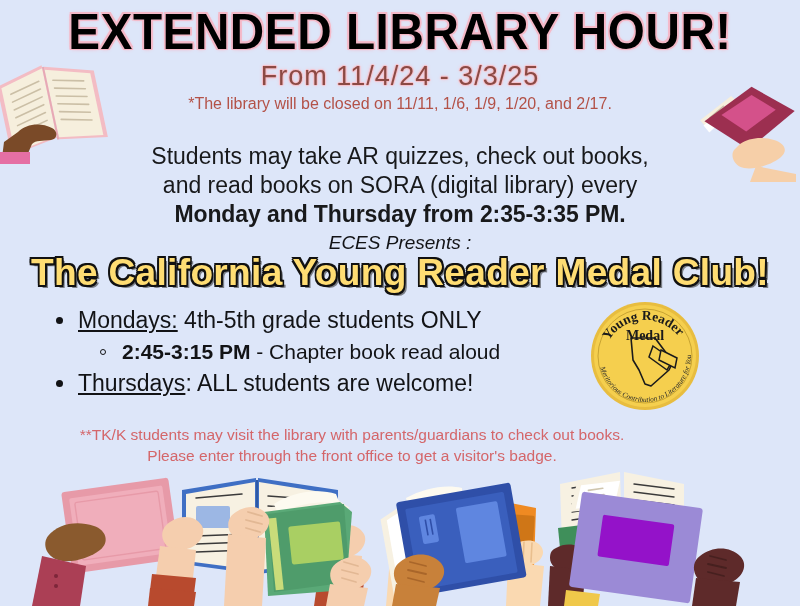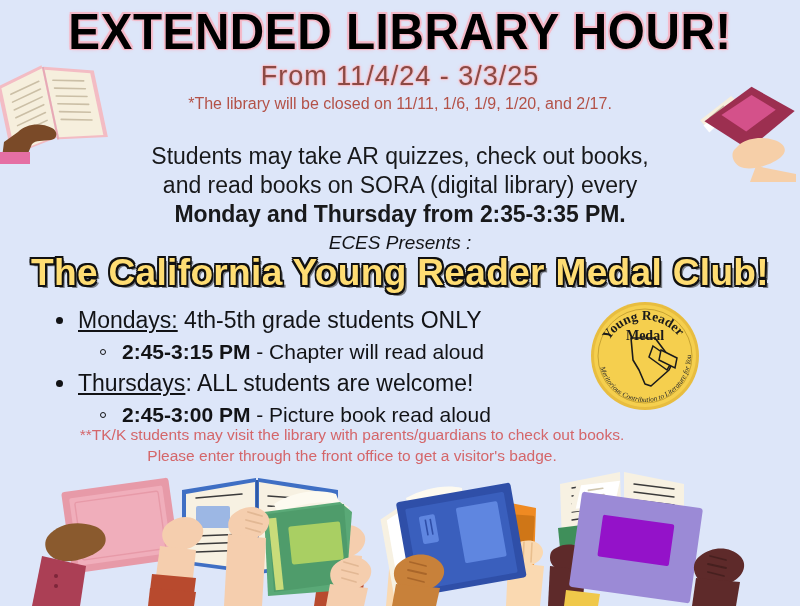--- a/index.html
+++ b/index.html
@@ -269,23 +269,22 @@
     <div class="ln bold">Monday and Thursday from 2:35-3:35 PM.</div>
   </div>
 
   <div class="presents">ECES Presents :</div>
 
   <div class="clubname">The California Young Reader Medal Club!</div>
 
   <div class="schedule">
     <ul>
       <li class="lvl1"><span class="u-bold">Mondays:</span><span> 4th-5th grade students ONLY</span></li>
-      <li class="lvl2"><span class="b-only">2:45-3:15 PM</span><span> - Chapter will read aloud</span></li>
+      <li class="lvl2"><span class="b-only">2:45-3:15 PM</span><span> - Chapter book read aloud</span></li>
       <li class="lvl1"><span class="u-bold">Thursdays</span><span>: ALL students are welcome!</span></li>
-      <li class="lvl2"><span class="b-only">2:45-3:00 PM</span><span> - Picture book read aloud</span></li>
     </ul>
   </div>
 
   <svg class="medal" viewBox="0 0 112 112">
     <defs>
       <path id="arcTop" d="M 14 62 A 42 42 0 0 1 98 62" fill="none"></path>
       <path id="arcBot" d="M 10 56 A 46 46 0 0 0 102 56" fill="none"></path>
     </defs>
     <circle cx="56" cy="56" r="54" fill="#e8bd3f"></circle>
     <circle cx="56" cy="56" r="51" fill="#f5cf4e"></circle>

